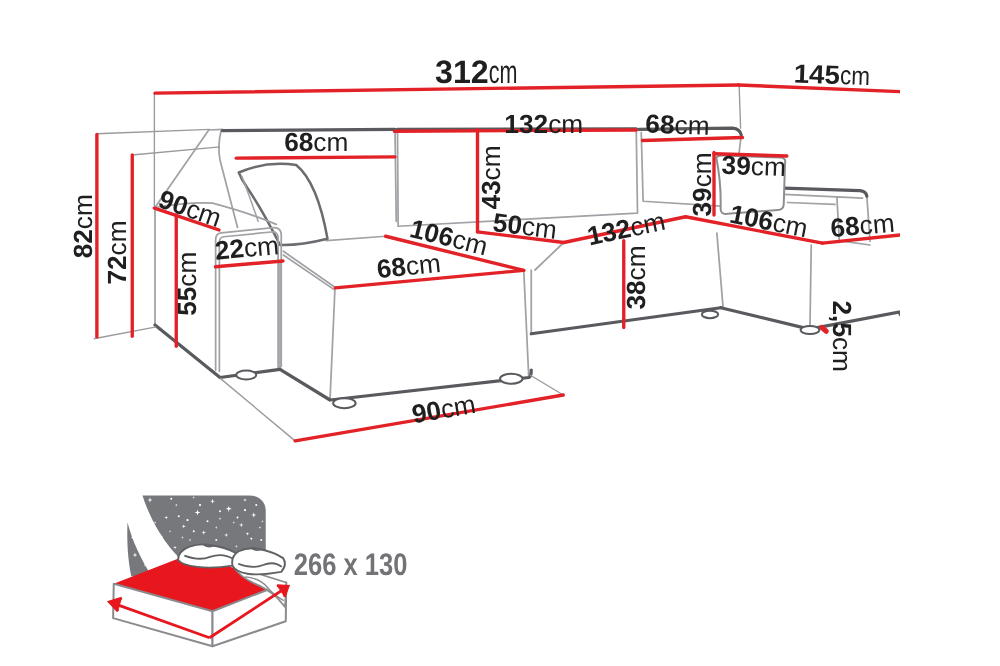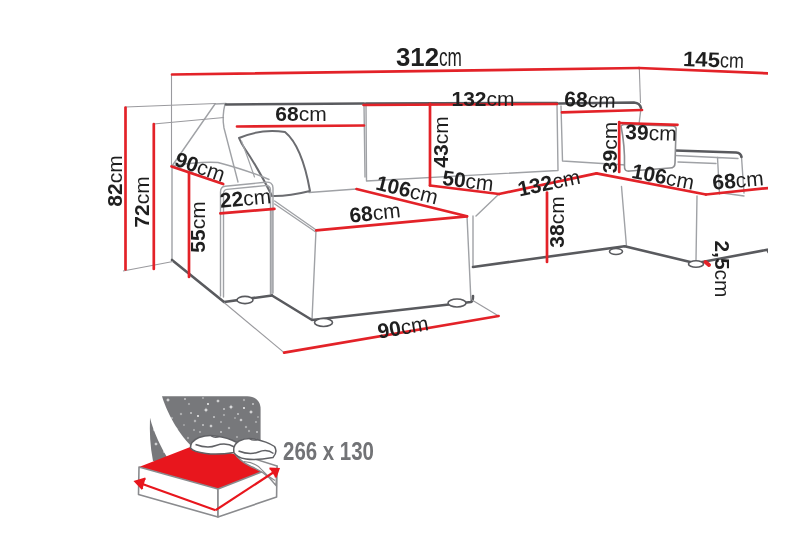--- a/index.html
+++ b/index.html
@@ -1,16 +1,16 @@
 <!DOCTYPE html>
 <html><head>
 <meta charset="utf-8">
 <style>
   html,body{margin:0;padding:0;background:#ffffff;}
-  .wrap{width:720px;height:533px;position:relative;overflow:hidden;background:#fff;margin-left:48px;}
+  .wrap{width:720px;height:533px;position:relative;overflow:hidden;background:#fff;}
   text{font-family:"Liberation Sans", sans-serif;fill:#1f1f1f;}
   .b{font-weight:bold;}
   .dim{font-size:21px;}
   .big{font-size:26px;}
 </style>
 </head>
 <body>
 <div class="wrap">
 <svg width="800" height="533" viewBox="0 0 800 533">
 <defs>

